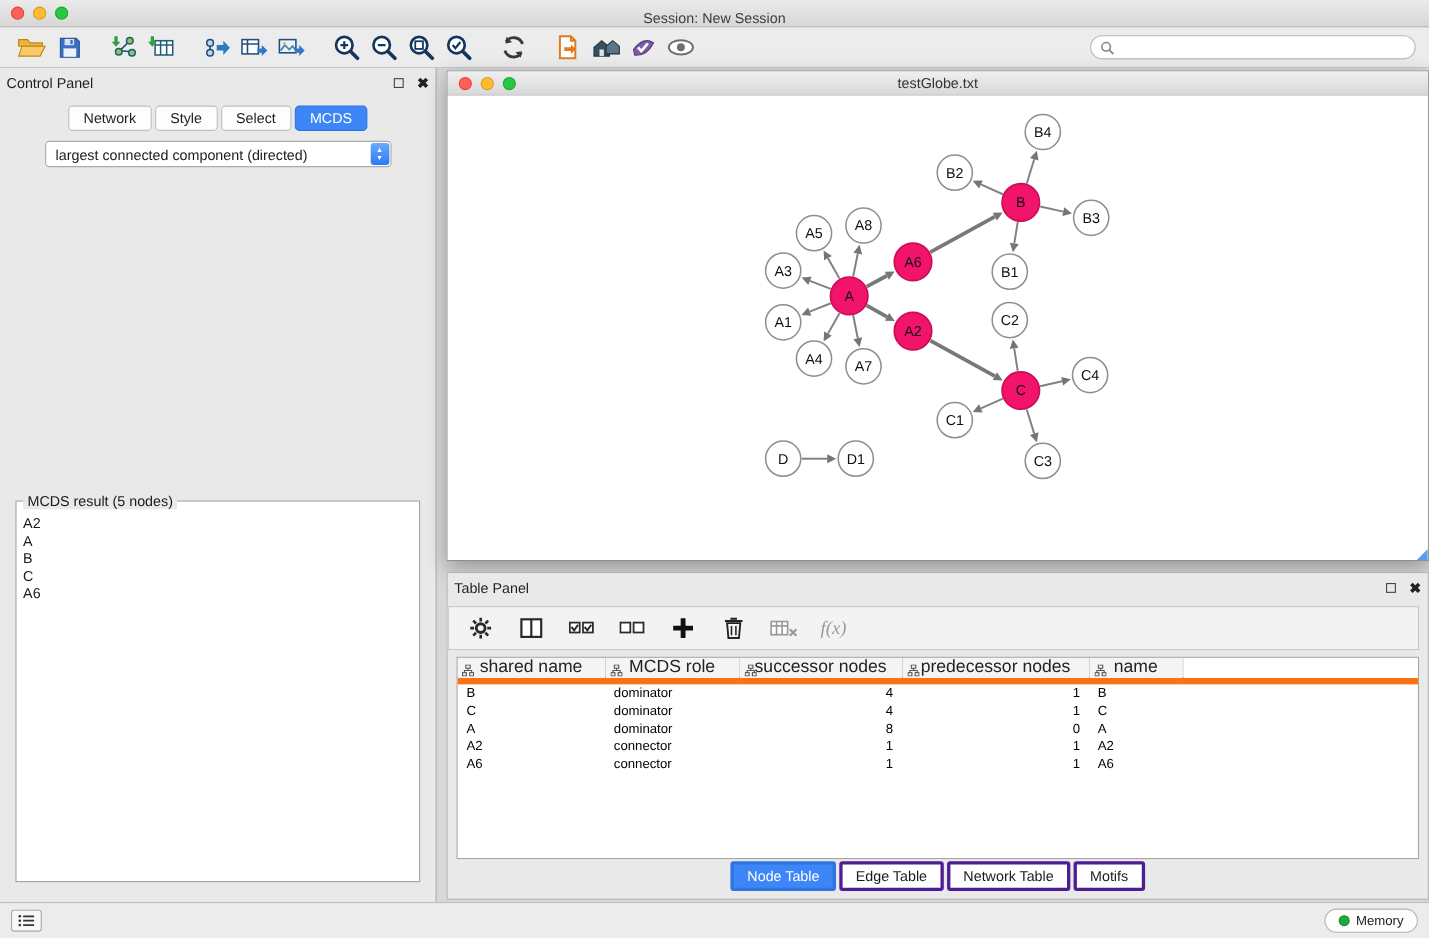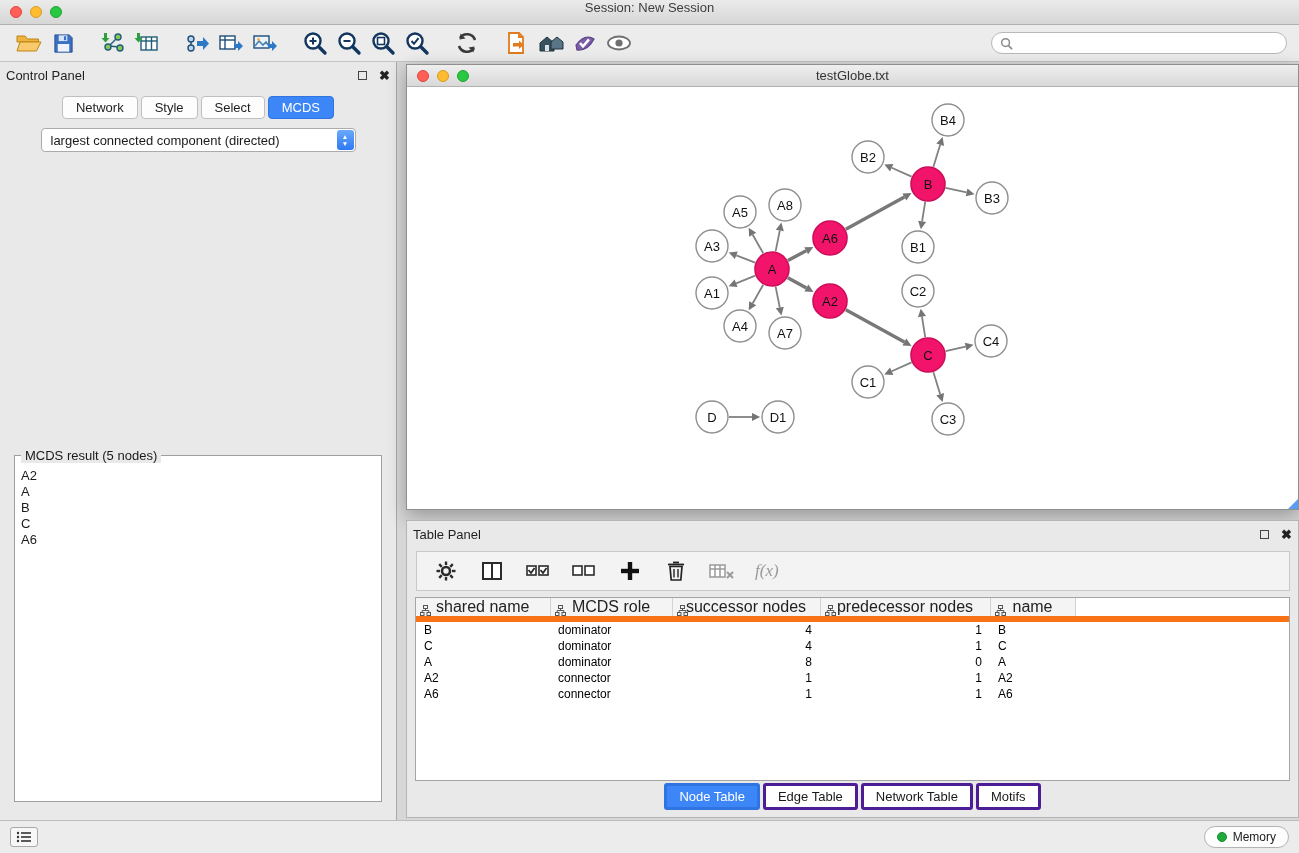--- a/index.html
+++ b/index.html
@@ -3,21 +3,21 @@
 <meta charset="utf-8">
 <style>
   * { margin:0; padding:0; box-sizing:border-box; }
   html,body { width:1299px; height:853px; }
   body { font-family:"Liberation Sans", sans-serif; font-size:13px; color:#1a1a1a; overflow:hidden; background:#e4e4e4; }
   .app { position:relative; width:1299px; height:853px; background:#dcdcdc; }
 
   
   .titlebar { position:absolute; top:0; left:0; width:1299px; height:25px;
     background:linear-gradient(#ebebeb,#d6d6d6); border-bottom:1px solid #b0b0b0;
-    display:flex; align-items:flex-start; justify-content:center; }
+    display:flex; align-items:flex-end; justify-content:center; }
   .titlebar-title { font-size:13px; color:#3d3d3d; }
   .traffic { position:absolute; left:10px; top:6px; display:flex; gap:8px; }
   .light { width:12px; height:12px; border-radius:50%; }
   .light.red { background:#ff5f57; border:1px solid #e0443e; }
   .light.yellow { background:#febc2e; border:1px solid #d89c22; }
   .light.green { background:#28c840; border:1px solid #1ea433; }
 
   
   .main-toolbar { position:absolute; top:25px; left:0; width:1299px; height:37px;
     background:#ececec; border-bottom:1px solid #c4c4c4; display:flex; align-items:center; padding:0 12px; }
@@ -69,21 +69,21 @@
   .gnode { fill:#ffffff; stroke:#8f8f8f; stroke-width:1.4; }
   .gnode.sel { fill:#f2146b; stroke:#cc0e5a; stroke-width:1.6; }
   .nlabel { font-size:13px; font-family:"Liberation Sans",sans-serif; text-anchor:middle; fill:#111; }
   .edge { stroke:#818181; stroke-width:1.8; }
   .edge.bold { stroke-width:3.4; stroke:#787878; }
   .resize-corner { position:absolute; right:0; bottom:0; width:0; height:0;
     border-left:10px solid transparent; border-bottom:10px solid #5b9bf0; }
 
   
   .table-panel { position:absolute; left:406px; top:458px; width:893px; height:298px; background:#e9e9e9; border:1px solid #b5b5b5; }
-  .table-toolbar { position:absolute; left:9px; right:8px; top:30px; height:40px; background:#f3f3f3;
+  .table-toolbar { position:absolute; left:0; right:8px; top:30px; height:40px; background:#f3f3f3;
     border:1px solid #c9c9c9; display:flex; align-items:center; gap:20px; padding:0 16px; }
   .tt-icon { display:flex; align-items:center; justify-content:center; width:26px; height:26px; cursor:pointer; }
   .fx-label { font-family:"Liberation Serif",serif; font-style:italic; font-size:17px; color:#9a9a9a; }
 
   .data-table-wrap { position:absolute; left:8px; right:8px; top:76px; bottom:36px; background:#fff; border:1px solid #a5a5a5; overflow:hidden; }
   table.data { border-collapse:collapse; table-layout:fixed; width:100%; }
   table.data th { height:20px; background:#f4f4f4; border-right:1px solid #d2d2d2; border-bottom:6px solid #f97316;
     font-weight:normal; font-size:16px; color:#222; padding:0 4px; position:relative; text-align:center; }
   table.data th.filler { background:#fff; border-right:none; }
   .th-icon { position:absolute; left:4px; top:4px; }

